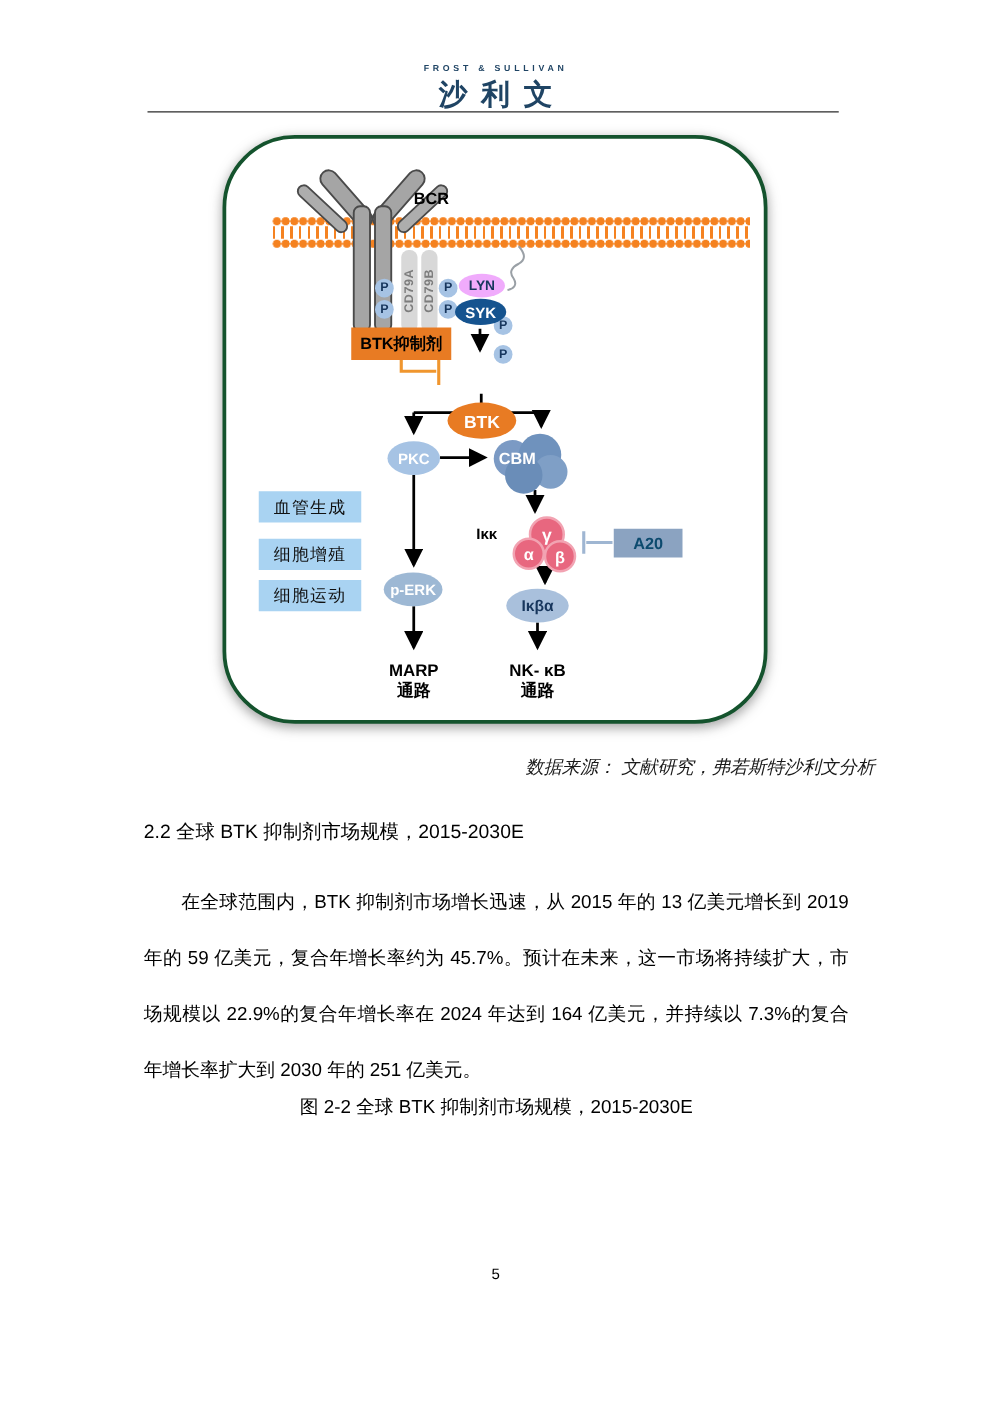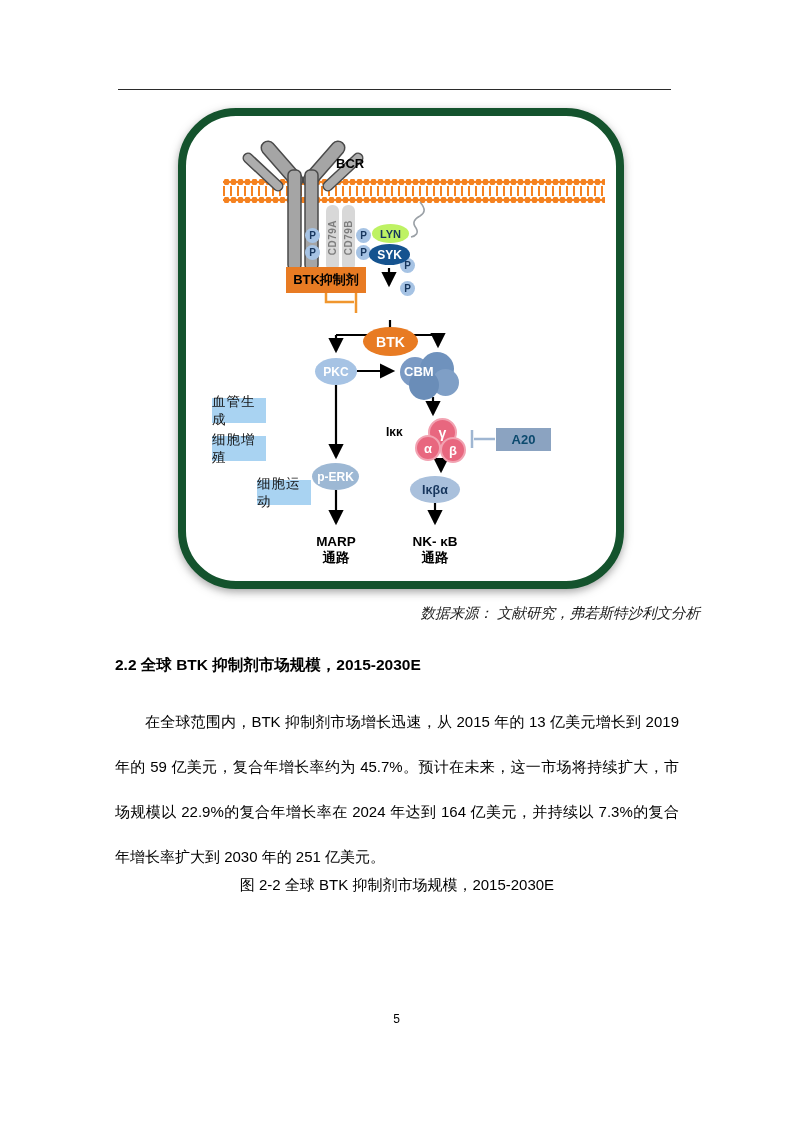--- a/index.html
+++ b/index.html
@@ -7,81 +7,85 @@
   .page{position:relative;width:793px;height:1122px;margin:0 auto;background:#fff;overflow:hidden;}
 
   
   .logo{position:absolute;top:52px;left:0;width:793px;text-align:center;}
   .logo-en{font-size:7px;font-weight:bold;letter-spacing:3px;color:#1f4464;}
   .logo-cn{font-size:23px;font-weight:bold;letter-spacing:11px;text-indent:11px;color:#1f4464;margin-top:1px;}
   .hdr-rule{position:absolute;top:89px;left:118px;width:553px;height:1px;background:#2b2b2b;}
 
   
   .dbox{position:absolute;left:178px;top:108px;width:430px;height:465px;background:#fff;
-        border:8px solid #14532d;border-radius:58px;box-shadow:0 3px 9px rgba(90,90,90,.55);}
+        border:3px solid #14532d;border-radius:58px;box-shadow:0 3px 9px rgba(90,90,90,.55);}
   .dbox *{box-sizing:border-box;}
   .abs{position:absolute;}
   .lab{font-weight:bold;}
 
   .membrane{position:absolute;left:37px;top:62px;width:382px;height:26px;
     background:
       radial-gradient(circle at 50% 50%, #f58220 58%, rgba(245,130,32,0) 64%) left top/7px 8px repeat-x,
       radial-gradient(circle at 50% 50%, #f58220 58%, rgba(245,130,32,0) 64%) left bottom/7px 8px repeat-x,
       repeating-linear-gradient(90deg, #f58220 0 2px, rgba(0,0,0,0) 2px 7px) left 8px/100% 10px no-repeat;}
 
   .connectors{position:absolute;left:0;top:0;}
 
   .cdbar{position:absolute;width:13px;height:66px;top:89px;background:#d8d8d8;border-radius:6px;
          display:flex;align-items:center;justify-content:center;}
   .cdbar span{writing-mode:vertical-rl;transform:rotate(180deg);font-size:10px;font-weight:bold;color:#7d7d7d;letter-spacing:.5px;}
 
   .pcircle{position:absolute;width:15px;height:15px;border-radius:50%;background:#a6c3e4;color:#17365d;
            font-size:10px;font-weight:bold;display:flex;align-items:center;justify-content:center;}
 
   .node{position:absolute;border-radius:50%;display:flex;align-items:center;justify-content:center;font-weight:bold;}
-  .node.lblue{background:#bef264;color:#17365d;}
+  .node.lblue{background:#f0abfc;color:#17365d;}
   .node.lblue-w{background:#a6c3e4;color:#fff;}
   .node.dblue{background:#15538f;color:#fff;}
   .node.orange{background:#e87b23;color:#fff;}
   .node.grayblue{background:#9db8d4;color:#fff;}
   .node.ikba{background:#a9c0dc;color:#17365d;}
 
   .inhbox{position:absolute;left:100px;top:151px;width:80px;height:26px;background:#e87b23;color:#000000;
           font-size:13px;font-weight:bold;display:flex;align-items:center;justify-content:center;}
   .a20box{position:absolute;left:310px;top:312px;width:55px;height:23px;background:#8ba3c1;color:#0c4a6e;
           font-size:13px;font-weight:bold;display:flex;align-items:center;justify-content:center;}
 
   .cbm-wrap{position:absolute;left:212px;top:236px;width:62px;height:46px;}
   .cbm-c{position:absolute;border-radius:50%;}
   .cbm-t{position:absolute;left:6px;top:12px;color:#fff;font-weight:bold;font-size:13px;}
 
   .ikkc{position:absolute;border-radius:50%;background:#e8677f;border:2px solid #f2a3b2;color:#fff;
         font-weight:bold;display:flex;align-items:center;justify-content:center;}
   .ikk-lab{position:absolute;left:200px;top:309px;font-size:12px;font-weight:bold;color:#000;}
 
-  .effect-box{position:absolute;left:26px;width:54px;height:25px;background:#a9d3f2;color:#111;
+  .effect-box{position:absolute;left:26px;width:82px;height:25px;background:#a9d3f2;color:#111;
               font-size:13.5px;display:flex;align-items:center;justify-content:center;letter-spacing:1px;}
 
   .pathway-txt{position:absolute;text-align:center;font-weight:bold;font-size:13.5px;line-height:16px;color:#000;}
 
   
   .source-note{position:absolute;top:604px;left:200px;width:500px;text-align:right;
                font-style:italic;font-size:14.5px;color:#1a1a1a;}
-  .sec-heading{position:absolute;top:655px;left:115px;width:564px;font-size:15.5px;font-weight:bold;}
+  .sec-heading{position:absolute;top:655px;left:115px;width:564px;font-size:15.5px;font-weight:normal;}
   .body-para{position:absolute;top:699px;left:115px;width:564px;font-size:15px;line-height:45px;
              text-align:justify;text-indent:2em;margin:0;}
   .fig-caption{position:absolute;top:876px;left:115px;width:564px;text-align:center;
                font-size:15px;font-weight:normal;}
   .page-num{position:absolute;top:1012px;left:0;width:793px;text-align:center;font-size:12px;}
 </style>
 </head>
 <body>
 
 <div class="page">
 
+  <div class="logo">
+    <div class="logo-en">FROST &amp; SULLIVAN</div>
+    <div class="logo-cn">沙利文</div>
+  </div>
   <div class="hdr-rule"></div>
 
   <div class="dbox">
 
     <div class="membrane"></div>
 
     <svg class="connectors" width="430" height="465" viewBox="0 0 430 465">
       <defs>
         <marker id="arw" markerWidth="9" markerHeight="9" refX="6" refY="3.5" orient="auto">
           <path d="M0,0 L7,3.5 L0,7 Z" fill="#000"></path>
@@ -165,21 +169,21 @@
     <div class="ikkc" style="left:229px;top:319px;width:26px;height:26px;font-size:13px;">α</div>
     <div class="ikkc" style="left:254px;top:321px;width:26px;height:26px;font-size:13px;">β</div>
 
     <div class="a20box">A20</div>
 
     <div class="node grayblue" style="left:126px;top:347px;width:47px;height:27px;font-size:12px;">p-ERK</div>
     <div class="node ikba" style="left:224px;top:360px;width:50px;height:27px;font-size:12.5px;">Iκβα</div>
 
     <div class="effect-box" style="top:282px;">血管生成</div>
     <div class="effect-box" style="top:320px;">细胞增殖</div>
-    <div class="effect-box" style="top:364px;margin-left:45px;">细胞运动</div>
+    <div class="effect-box" style="top:353px;">细胞运动</div>
 
     <div class="pathway-txt" style="left:115px;top:418px;width:70px;">
       <div>MARP</div>
       <div>通路</div>
     </div>
     <div class="pathway-txt" style="left:212px;top:418px;width:74px;">
       <div>NK- κB</div>
       <div>通路</div>
     </div>
   </div>

